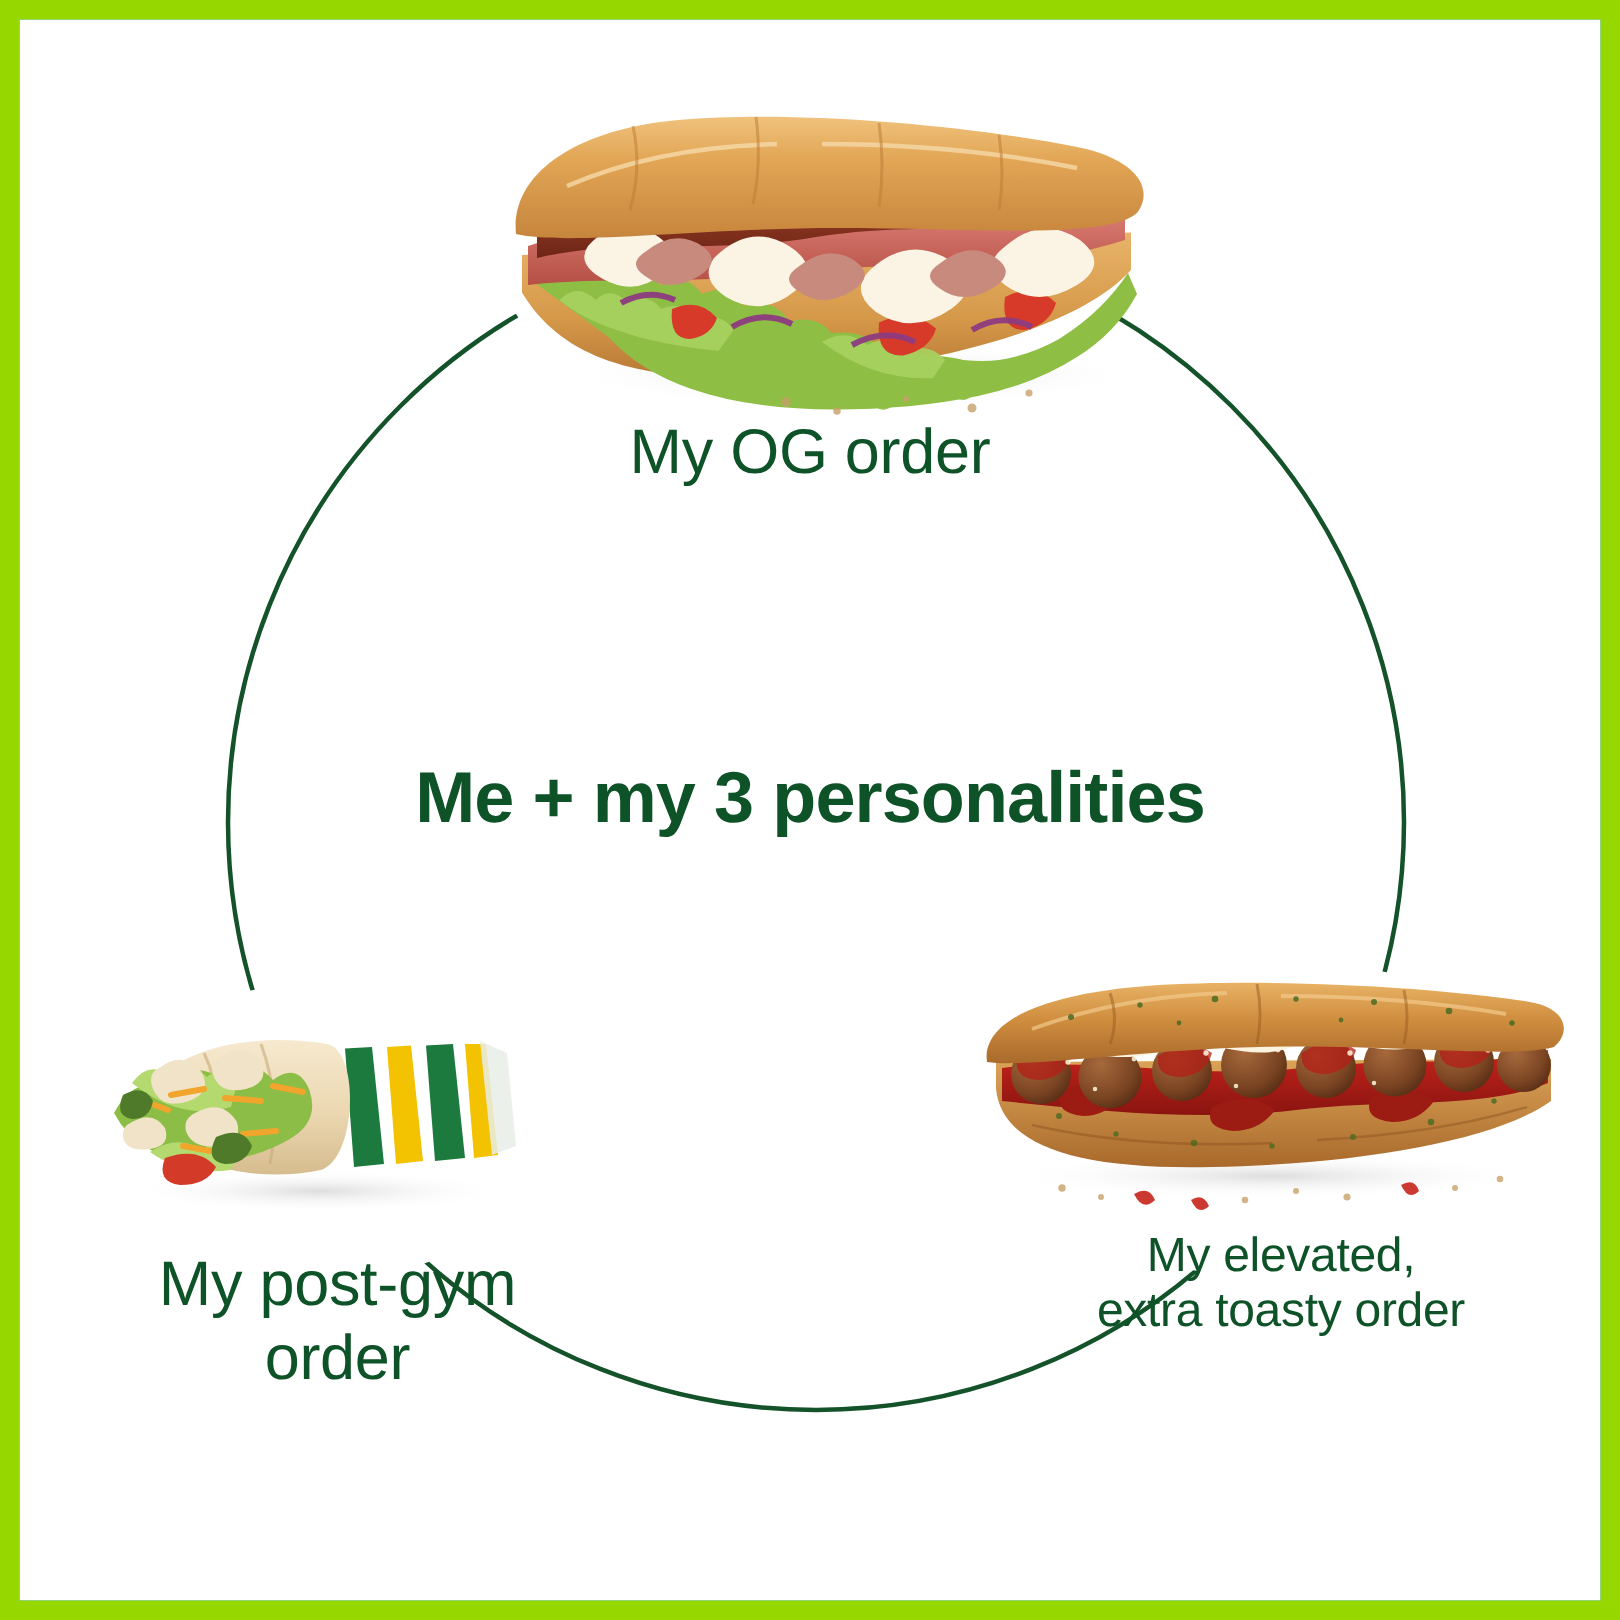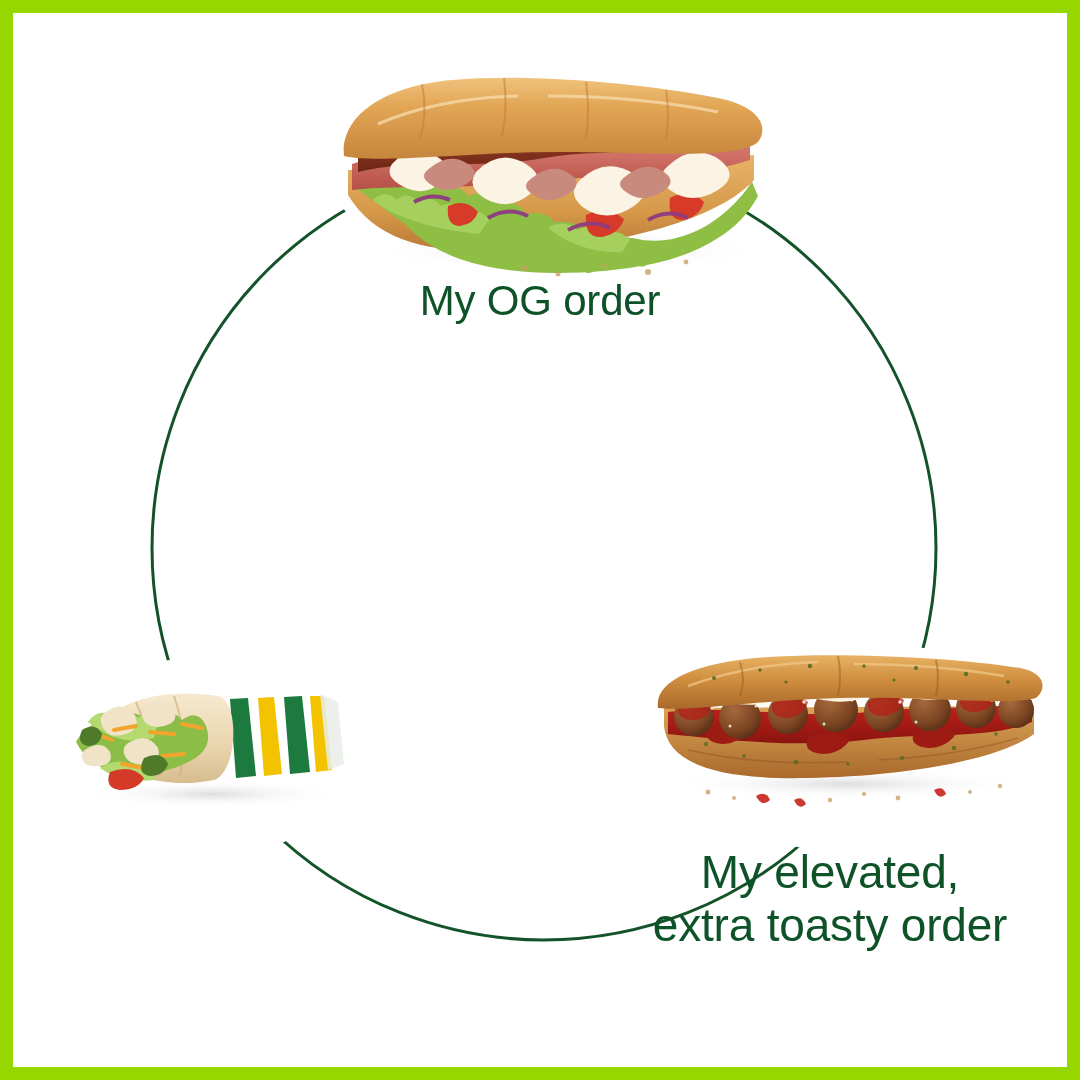--- a/index.html
+++ b/index.html
@@ -63,25 +63,24 @@
     width: 500px;
     font-size: 42px;
   }
   .label-gym {
     left: 70px;
     top: 832px;
     width: 310px;
     font-size: 42px;
   }
   .label-toasty {
-    left: 630px;
+    left: 654px;
     top: 818px;
     width: 400px;
-    font-size: 46px;
-    margin-top: 28px;
+    font-size: 32px;
   }
   .center-title {
     position: absolute;
     z-index: 25;
     left: 140px;
     top: 505px;
     width: 800px;
     text-align: center;
     font-size: 48px;
     font-weight: 700;
@@ -403,20 +402,23 @@
       <circle cx="182" cy="152" r="2.2"></circle>
         <circle cx="216" cy="146" r="2"></circle>
       <circle cx="250" cy="150" r="2.4"></circle>
         <circle cx="322" cy="144" r="2"></circle>
       <circle cx="352" cy="138" r="2.2"></circle>
     </g>
   </svg>
 
   <div class="label label-og" style="color: rgb(14, 82, 40);">My OG order</div>
 
+  <div class="label label-gym" style="color: rgb(14, 82, 40);"><span>My post-gym</span>
+<span>order</span></div>
 
   <div class="label label-toasty" style="color: rgb(14, 82, 40);"><span>My elevated,</span>
 <span>extra toasty order</span></div>
 
+  <div class="center-title" style="color: rgb(14, 82, 40);">Me + my 3 personalities</div>
 
   <div class="frame" style="border-color: rgb(151, 215, 0); border-width: 13px;"></div>
 
 </div>
 
 </body></html>

